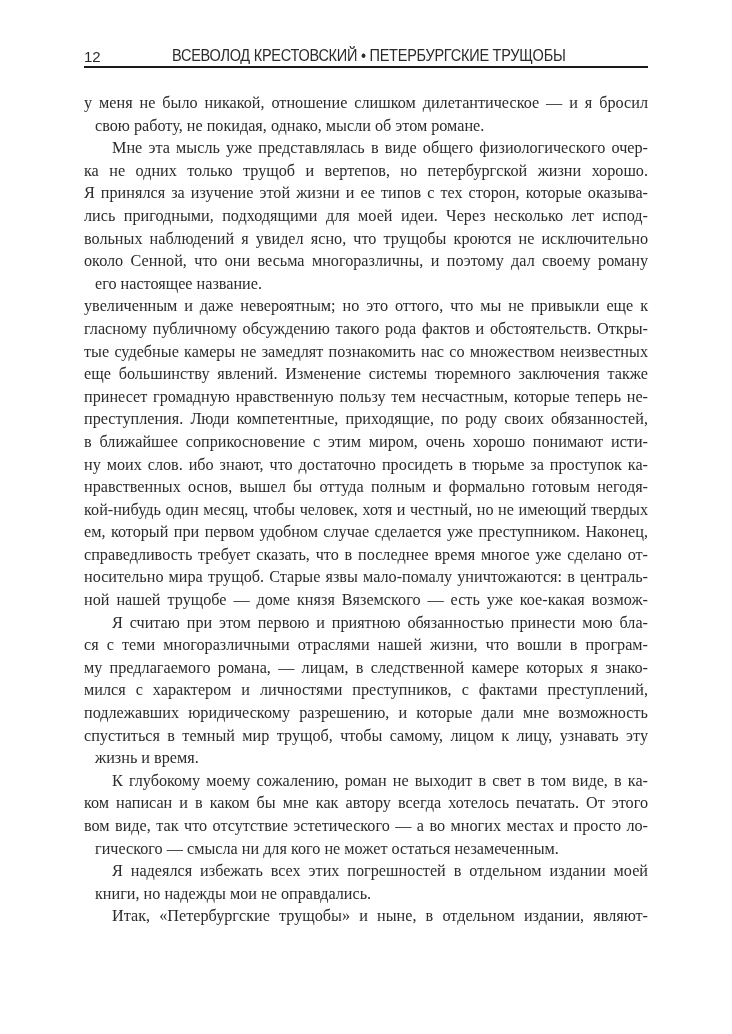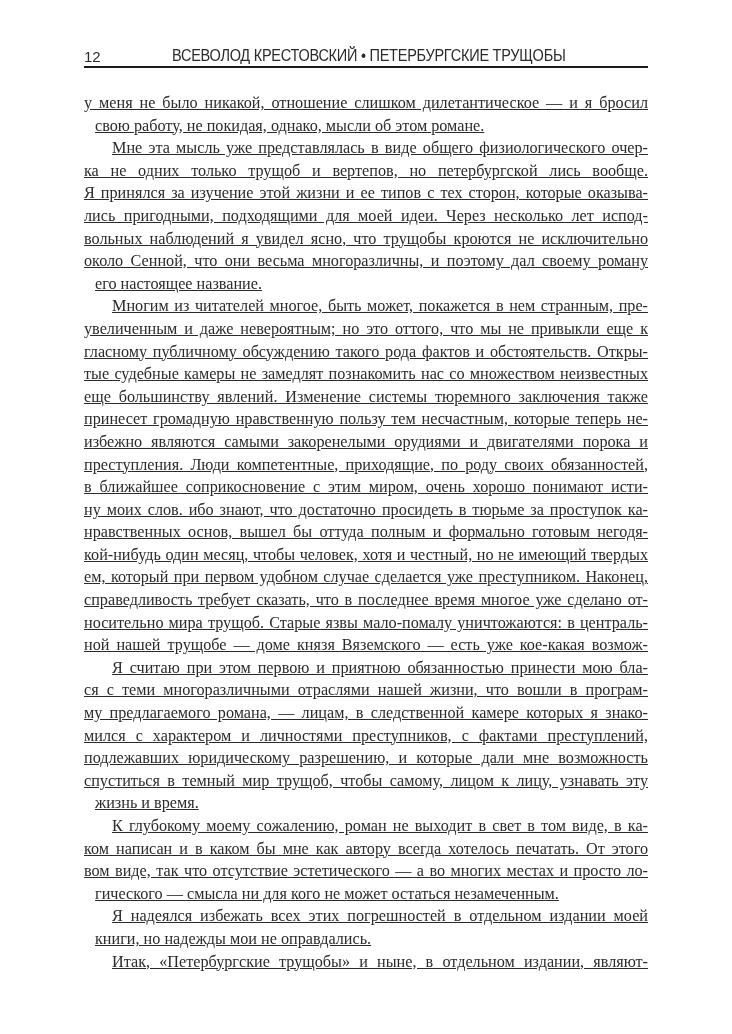--- a/index.html
+++ b/index.html
@@ -50,21 +50,20 @@
       font-family: "Liberation Serif", serif;
       font-size: 16.2px;
       line-height: 22.6px;
       text-align: justify;
       hyphens: manual;
       color: #2b2b2b;
     }
     .body-text p {
       margin: 0;
       text-indent: 0;
-      text-decoration: underline;
     }
     .line {
       display: block;
       text-align: justify;
       text-align-last: justify;
       white-space: nowrap;
       overflow: visible;
     }
     .line.last {
       text-align-last: left;
@@ -82,35 +81,33 @@
     <span class="page-number">12</span>
     <span class="running-title">ВСЕВОЛОД КРЕСТОВСКИЙ • ПЕТЕРБУРГСКИЕ ТРУЩОБЫ</span>
   </div>
   <div class="body-text" id="body-text">
       <p>
         <span class="line">у меня не было никакой, отношение слишком дилетантическое — и я бросил</span>
         <span class="line last">свою работу, не покидая, однако, мысли об этом романе.</span>
       </p>
       <p>
         <span class="line first-indent">Мне эта мысль уже представлялась в виде общего физиологического очер-</span>
-        <span class="line">ка не одних только трущоб и вертепов, но петербургской лись вообще.</span>
+        <span class="line">ка не одних только трущоб и вертепов, но петербургской жизни хорошо.</span>
         <span class="line">Я принялся за изучение этой жизни и ее типов с тех сторон, которые оказыва-</span>
         <span class="line">лись пригодными, подходящими для моей идеи. Через несколько лет испод-</span>
         <span class="line">вольных наблюдений я увидел ясно, что трущобы кроются не исключительно</span>
         <span class="line">около Сенной, что они весьма многоразличны, и поэтому дал своему роману</span>
         <span class="line last">его настоящее название.</span>
       </p>
       <p>
-        <span class="line first-indent">Многим из читателей многое, быть может, покажется в нем странным, пре-</span>
         <span class="line">увеличенным и даже невероятным; но это оттого, что мы не привыкли еще к</span>
         <span class="line">гласному публичному обсуждению такого рода фактов и обстоятельств. Откры-</span>
         <span class="line">тые судебные камеры не замедлят познакомить нас со множеством неизвестных</span>
         <span class="line">еще большинству явлений. Изменение системы тюремного заключения также</span>
         <span class="line">принесет громадную нравственную пользу тем несчастным, которые теперь не-</span>
-        <span class="line">избежно являются самыми закоренелыми орудиями и двигателями порока и</span>
         <span class="line">преступления. Люди компетентные, приходящие, по роду своих обязанностей,</span>
         <span class="line">в ближайшее соприкосновение с этим миром, очень хорошо понимают исти-</span>
         <span class="line">ну моих слов. ибо знают, что достаточно просидеть в тюрьме за проступок ка-</span>
         <span class="line">нравственных основ, вышел бы оттуда полным и формально готовым негодя-</span>
         <span class="line">кой-нибудь один месяц, чтобы человек, хотя и честный, но не имеющий твердых</span>
         <span class="line">ем, который при первом удобном случае сделается уже преступником. Наконец,</span>
         <span class="line">справедливость требует сказать, что в последнее время многое уже сделано от-</span>
         <span class="line">носительно мира трущоб. Старые язвы мало-помалу уничтожаются: в централь-</span>
         <span class="line">ной нашей трущобе — доме князя Вяземского — есть уже кое-какая возмож-</span>
       </p>

